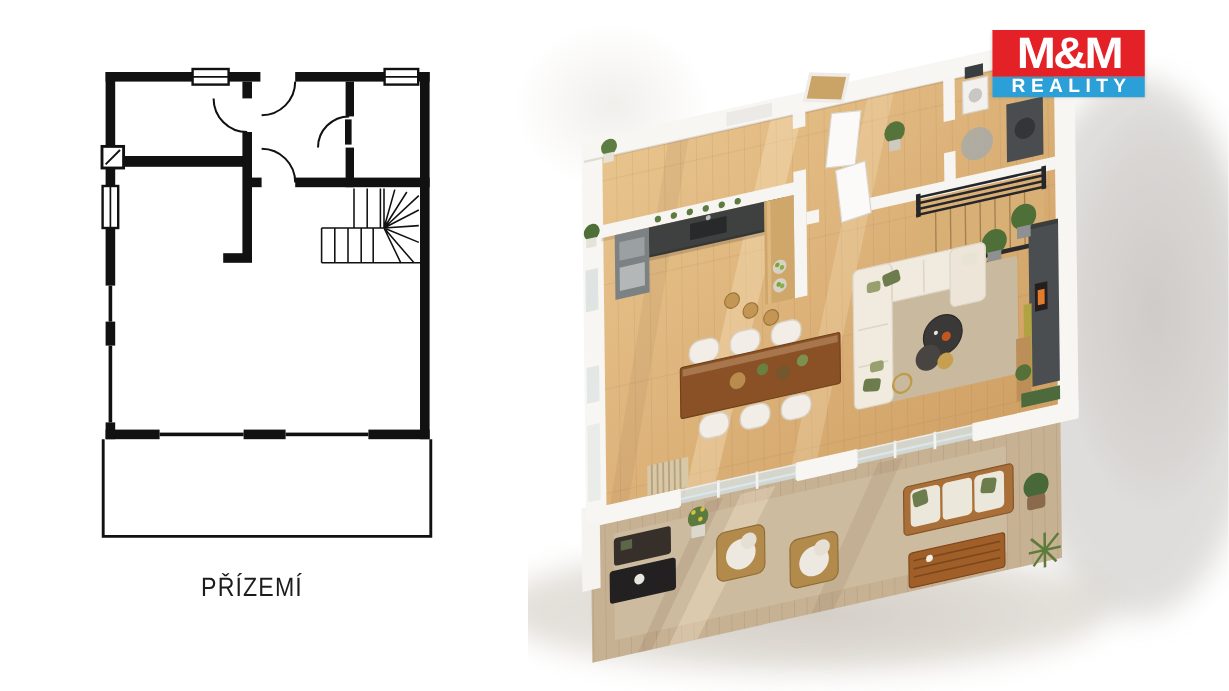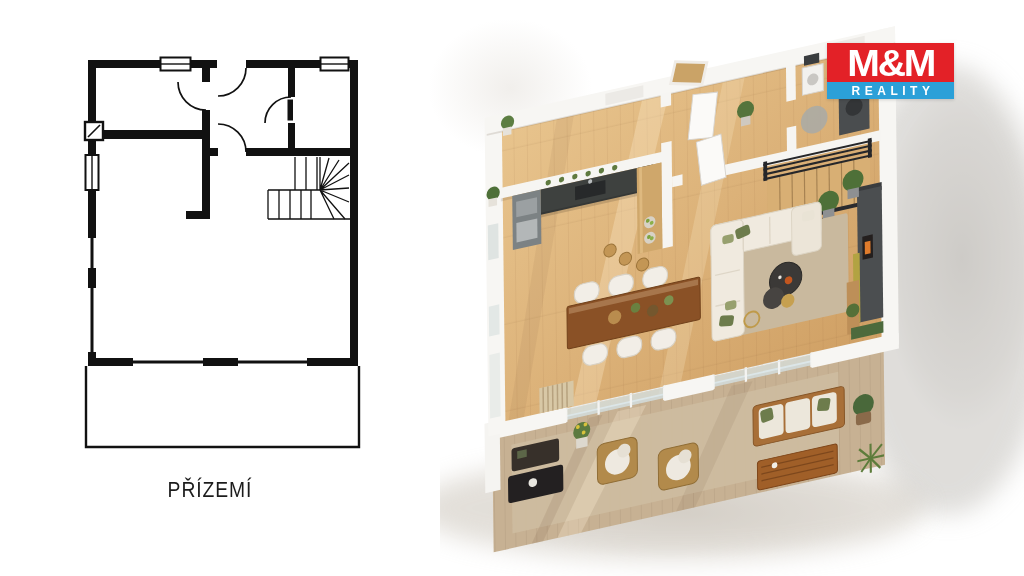--- a/index.html
+++ b/index.html
@@ -10,25 +10,25 @@
     background:radial-gradient(ellipse 60% 50% at 60% 45%, rgba(186,183,178,0.55), rgba(200,197,192,0.25) 60%, rgba(255,255,255,0) 78%);}
   #wash-bottom{left:430px;top:430px;width:560px;height:150px;
     background:radial-gradient(ellipse 50% 45% at 45% 55%, rgba(176,166,152,0.30), rgba(255,255,255,0) 70%);}
   #wash-topleft{left:380px;top:0px;width:260px;height:220px;
     background:radial-gradient(ellipse 45% 45% at 50% 40%, rgba(224,219,212,0.45), rgba(255,255,255,0) 70%);}
   #plan-svg{position:absolute;left:70px;top:45px;}
   #scene-svg{position:absolute;left:440px;top:0px;}
   .plan-label{position:absolute;left:110px;top:478px;width:200px;text-align:center;
     color:#1c1c1c;font-size:21px;font-weight:500;letter-spacing:1px;
     font-family:"Liberation Sans",sans-serif;transform:scale(0.92,1.05);}
-  .logo{position:absolute;left:827px;top:43px;width:127px;box-shadow:0 1px 3px rgba(0,0,0,0.15);}
+  .logo{position:absolute;left:827px;top:25px;width:127px;box-shadow:0 1px 3px rgba(0,0,0,0.15);}
   .logo-top{height:39px;background:#e32127;display:flex;align-items:center;justify-content:center;overflow:hidden;}
   .logo-top span{color:#fff;font-weight:bold;font-size:35px;letter-spacing:-2px;transform:scale(1.12,1.05);}
   .logo-bottom{height:17px;background:#2ba0d8;display:flex;align-items:center;justify-content:center;}
-  .logo-bottom span{color:#fff;font-weight:bold;font-size:12px;letter-spacing:4.5px;padding-left:5px;}
+  .logo-bottom span{color:#fff;font-weight:bold;font-size:16px;letter-spacing:4.5px;padding-left:5px;}
 </style>
 </head>
 <body>
 
 <div class="canvas">
 
   <div class="wash" id="wash-topleft"></div>
   <div class="wash" id="wash-right"></div>
   <div class="wash" id="wash-bottom"></div>
 

